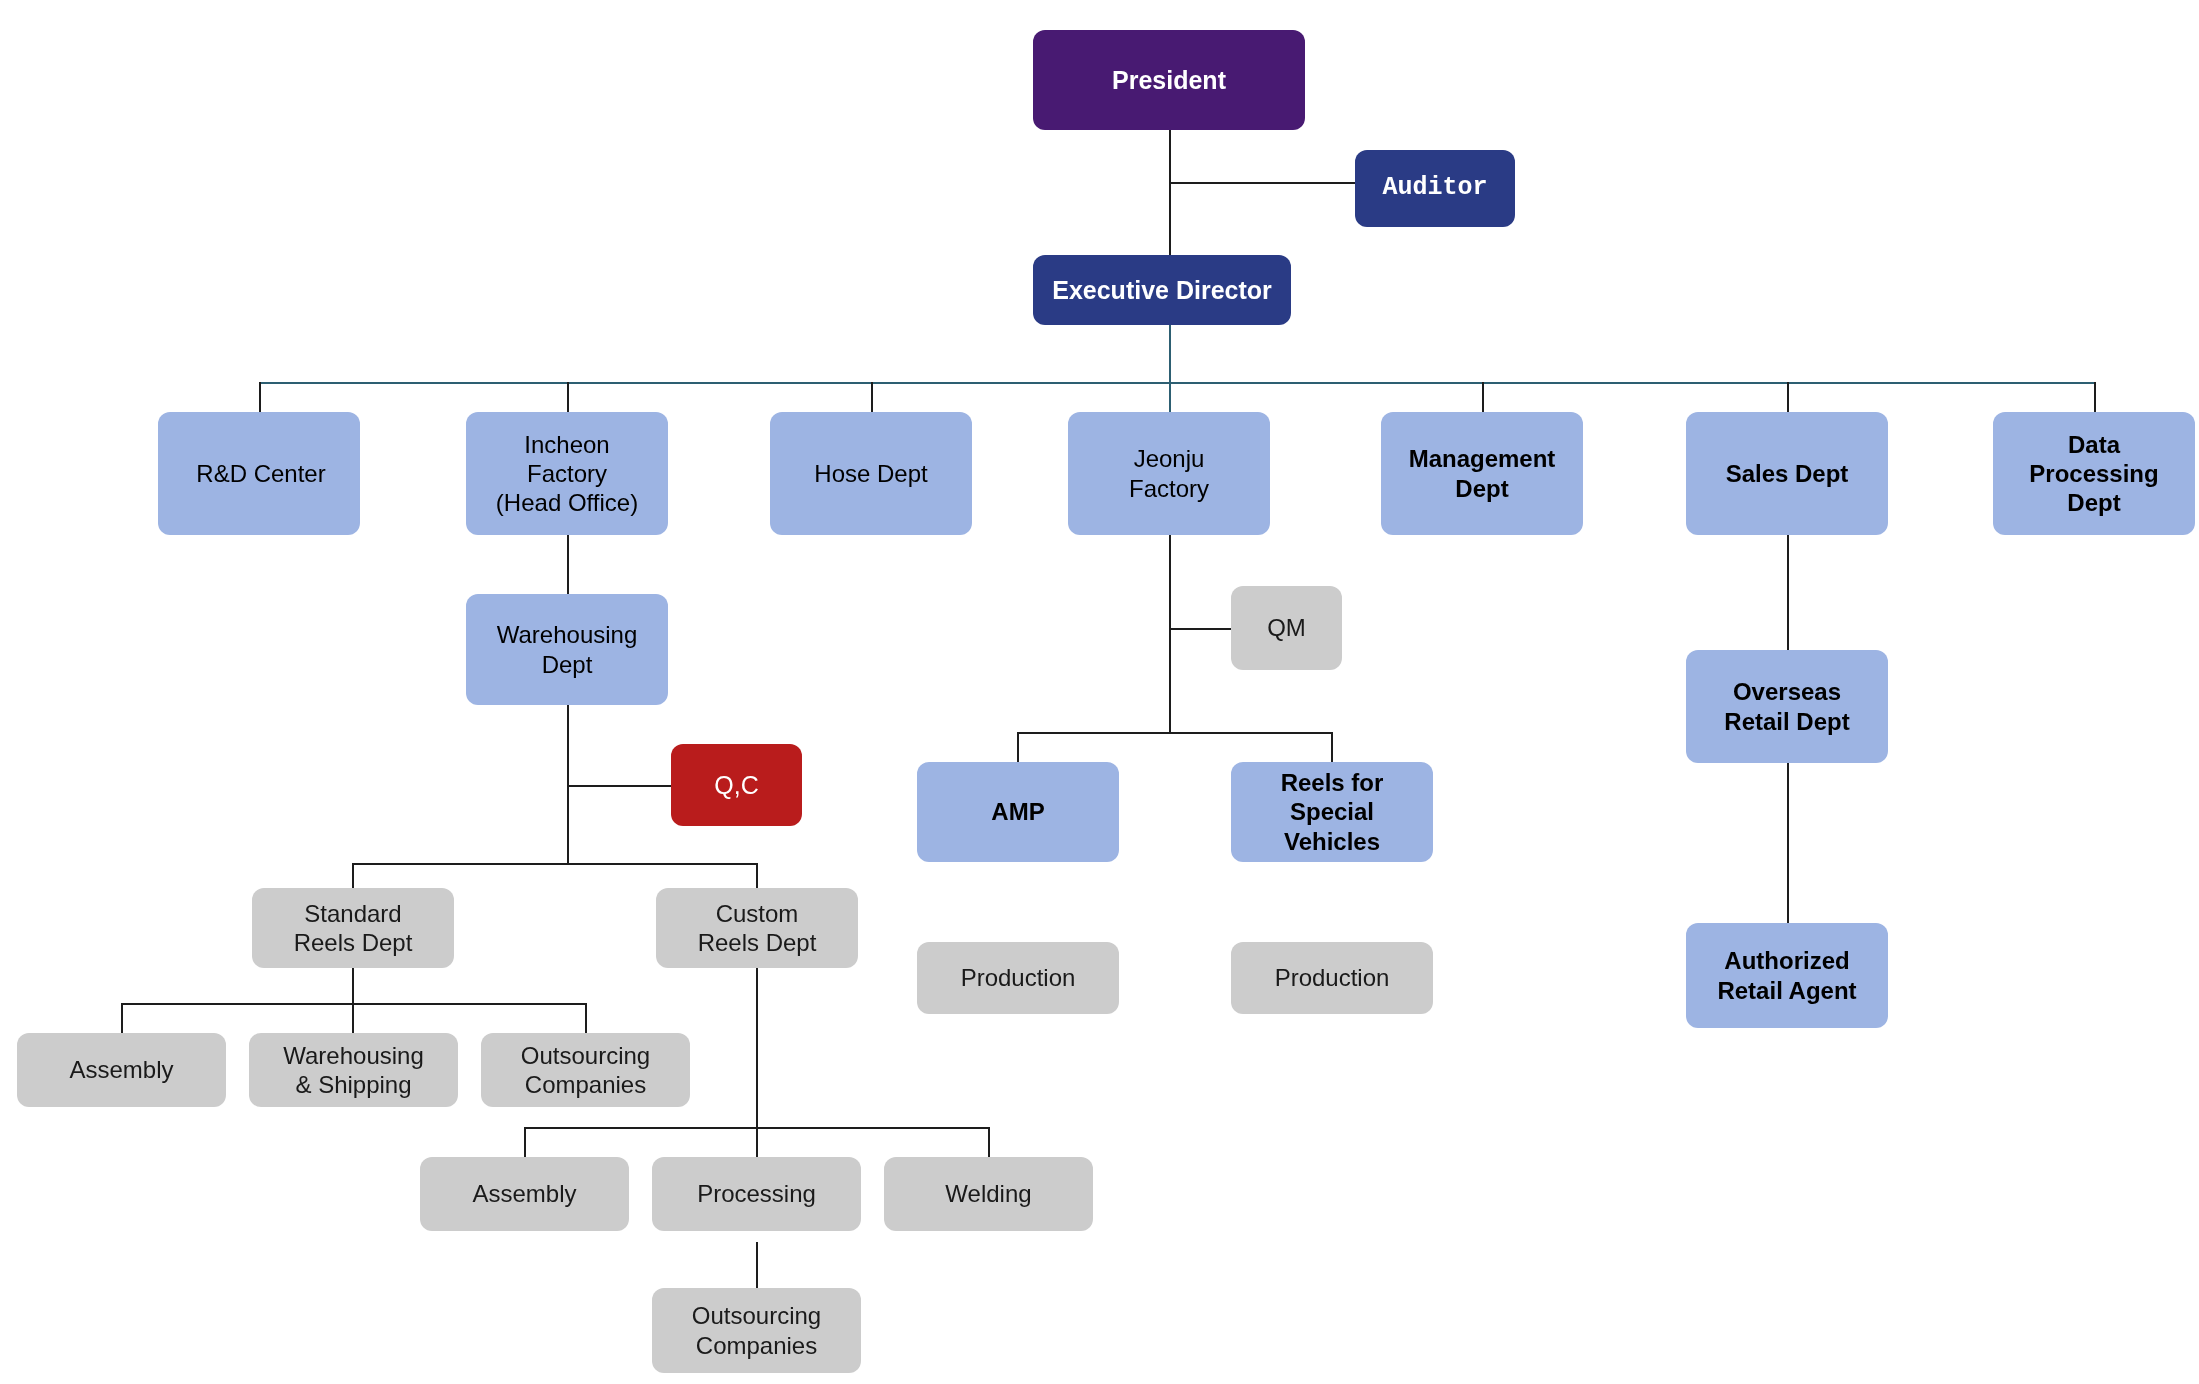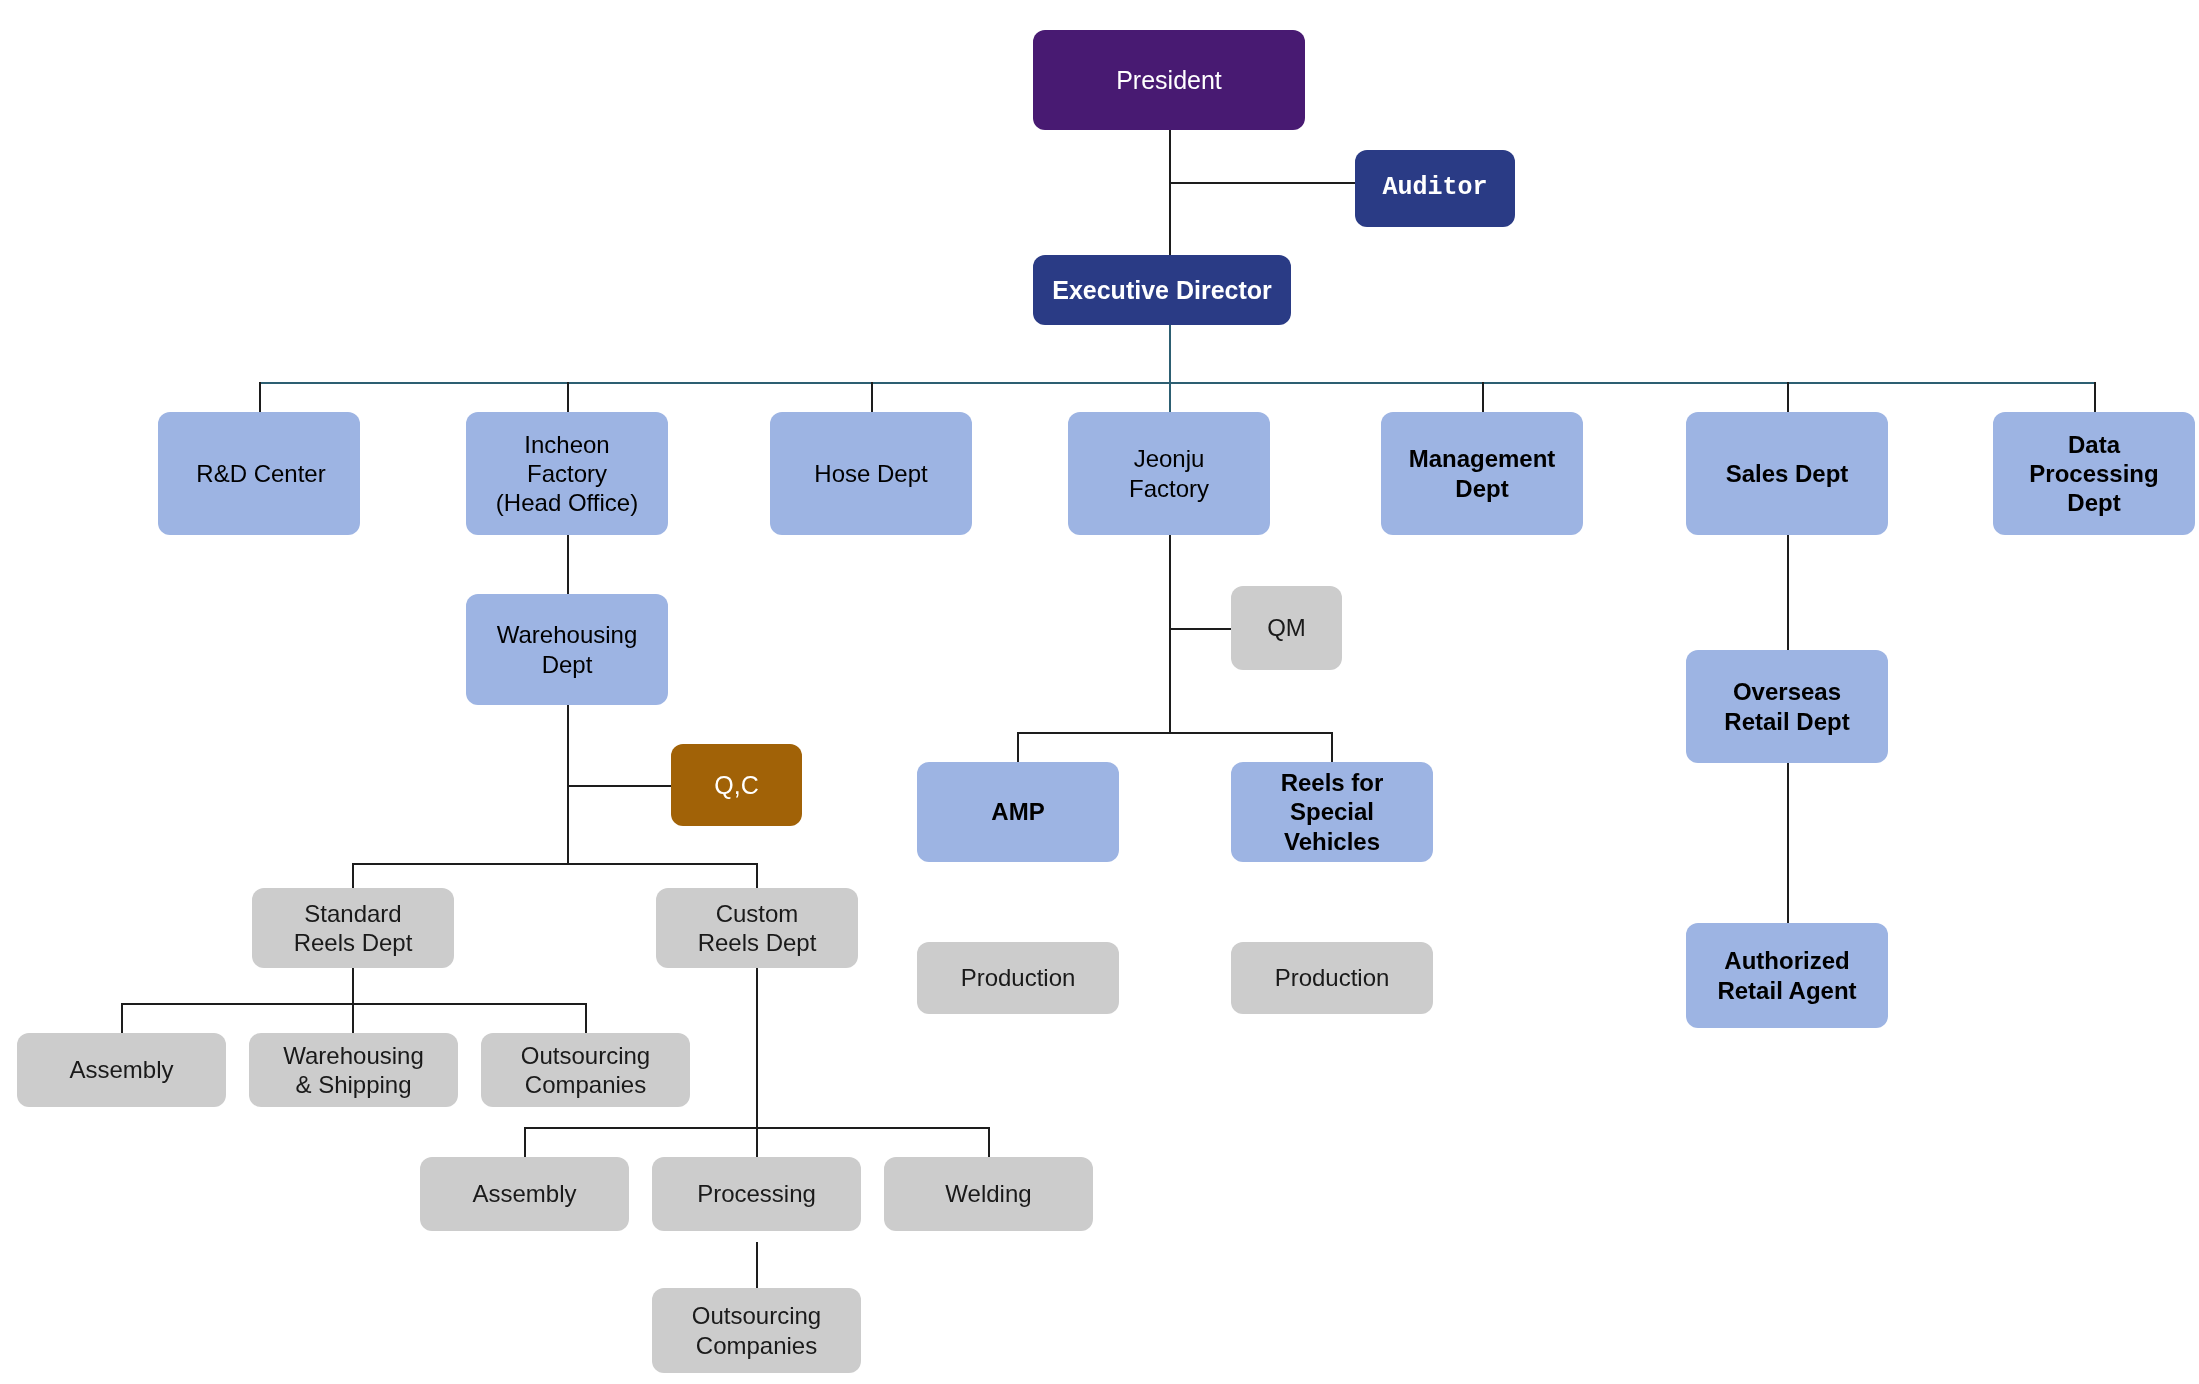--- a/index.html
+++ b/index.html
@@ -26,21 +26,21 @@
     justify-content: center;
     text-align: center;
     line-height: 1.22;
     padding: 4px 8px;
     white-space: pre-line;
     z-index: 3;
   }
   .node.president {
     background: #481A72;
     color: #ffffff;
-    font-weight: normal;
+    font-weight: bold;
     font-size: 25px;
   }
   .node.navy {
     background: #2A3B85;
     color: #ffffff;
     font-weight: bold;
     font-size: 25px;
   }
   .node.lightblue {
     background: #9DB4E3;
@@ -51,21 +51,21 @@
   .node.lightblue.thin {
     font-weight: normal;
   }
   .node.gray {
     background: #CCCCCC;
     color: #1a1a1a;
     font-weight: normal;
     font-size: 24px;
   }
   .node.darkgray {
-    background: #a16207;
+    background: #b91c1c;
     color: #ffffff;
     font-weight: normal;
     font-size: 25px;
   }
   .line {
     position: absolute;
     background: #1d1d1d;
     z-index: 1;
   }
   .line.teal {

